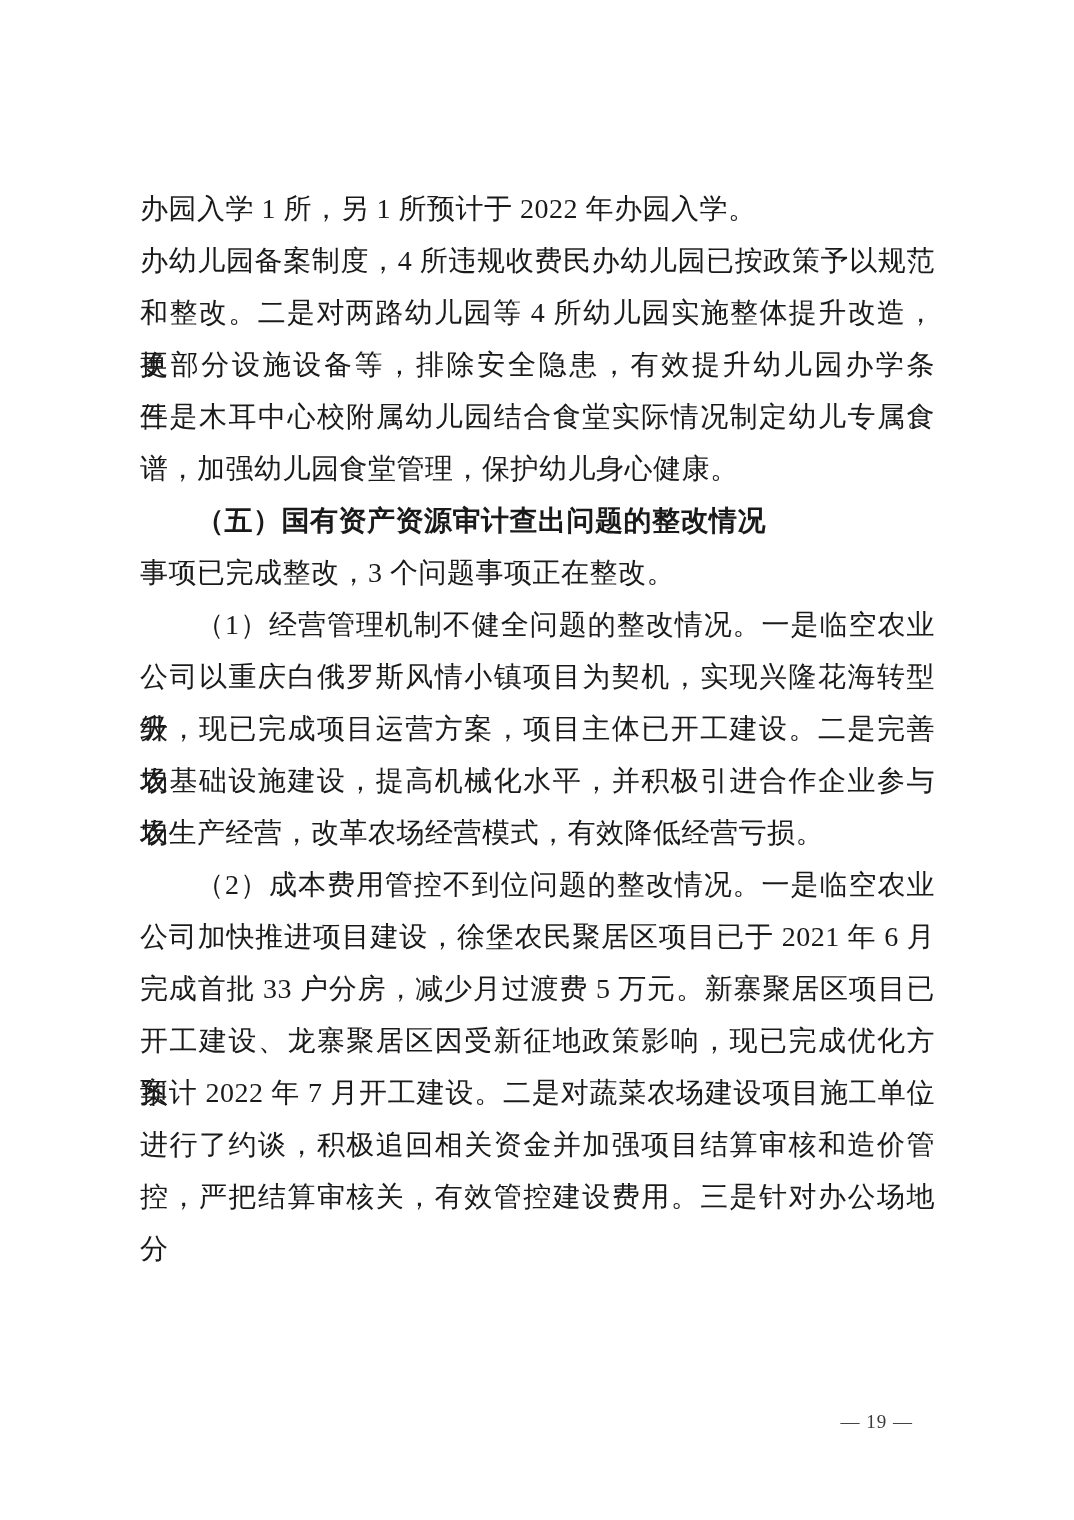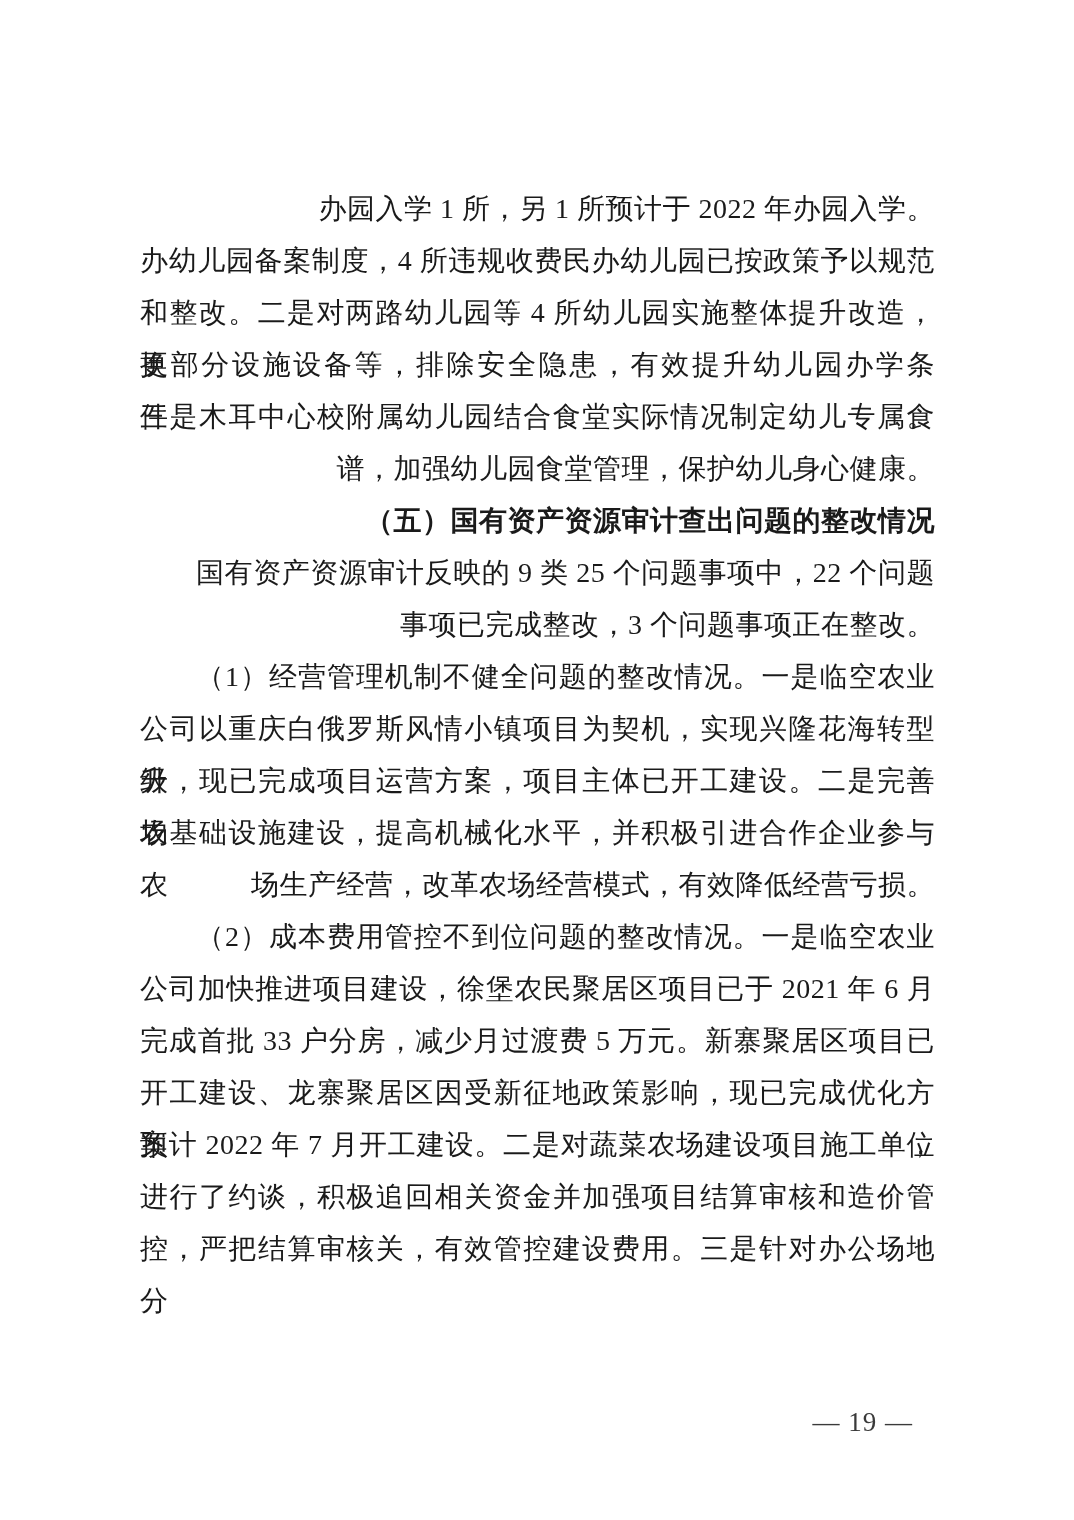--- a/index.html
+++ b/index.html
@@ -29,38 +29,38 @@
   .para {
     margin: 0;
     padding: 0;
   }
   .line {
     font-size: 28px;
     line-height: 52px;
     height: 52px;
     white-space: nowrap;
     letter-spacing: 0.5px;
-    text-align: right;
+    text-align: left;
   }
   .line.justified {
     white-space: normal;
     text-align: justify;
     text-align-last: justify;
   }
   .line.indented {
     text-indent: 2em;
   }
   .line.bold {
     font-weight: 700;
   }
   .page-number {
     position: absolute;
     top: 1406px;
     right: 161px;
-    font-size: 27px;
+    font-size: 19px;
     line-height: 32px;
     color: #3a3a3a;
     letter-spacing: 1px;
     margin-left: 6px;
   }
 </style>
 </head>
 <body>
 
 <div class="doc-page">
@@ -72,21 +72,20 @@
         <div class="line justified">办幼儿园备案制度，4 所违规收费民办幼儿园已按政策予以规范</div>
         <div class="line justified">和整改。二是对两路幼儿园等 4 所幼儿园实施整体提升改造，更</div>
         <div class="line justified">换部分设施设备等，排除安全隐患，有效提升幼儿园办学条件。</div>
         <div class="line justified">三是木耳中心校附属幼儿园结合食堂实际情况制定幼儿专属食</div>
         <div class="line">谱，加强幼儿园食堂管理，保护幼儿身心健康。</div>
       </div>
       <div class="para">
         <div class="line bold indented">（五）国有资产资源审计查出问题的整改情况</div>
       </div>
       <div class="para">
-        <div class="line justified indented">国有资产资源审计反映的 9 类 25 个问题事项中，22 个问题</div>
         <div class="line">事项已完成整改，3 个问题事项正在整改。</div>
       </div>
       <div class="para">
         <div class="line justified indented">（1）经营管理机制不健全问题的整改情况。一是临空农业</div>
         <div class="line justified">公司以重庆白俄罗斯风情小镇项目为契机，实现兴隆花海转型升</div>
         <div class="line justified">级，现已完成项目运营方案，项目主体已开工建设。二是完善农</div>
         <div class="line justified">场基础设施建设，提高机械化水平，并积极引进合作企业参与农</div>
         <div class="line">场生产经营，改革农场经营模式，有效降低经营亏损。</div>
       </div>
       <div class="para">

